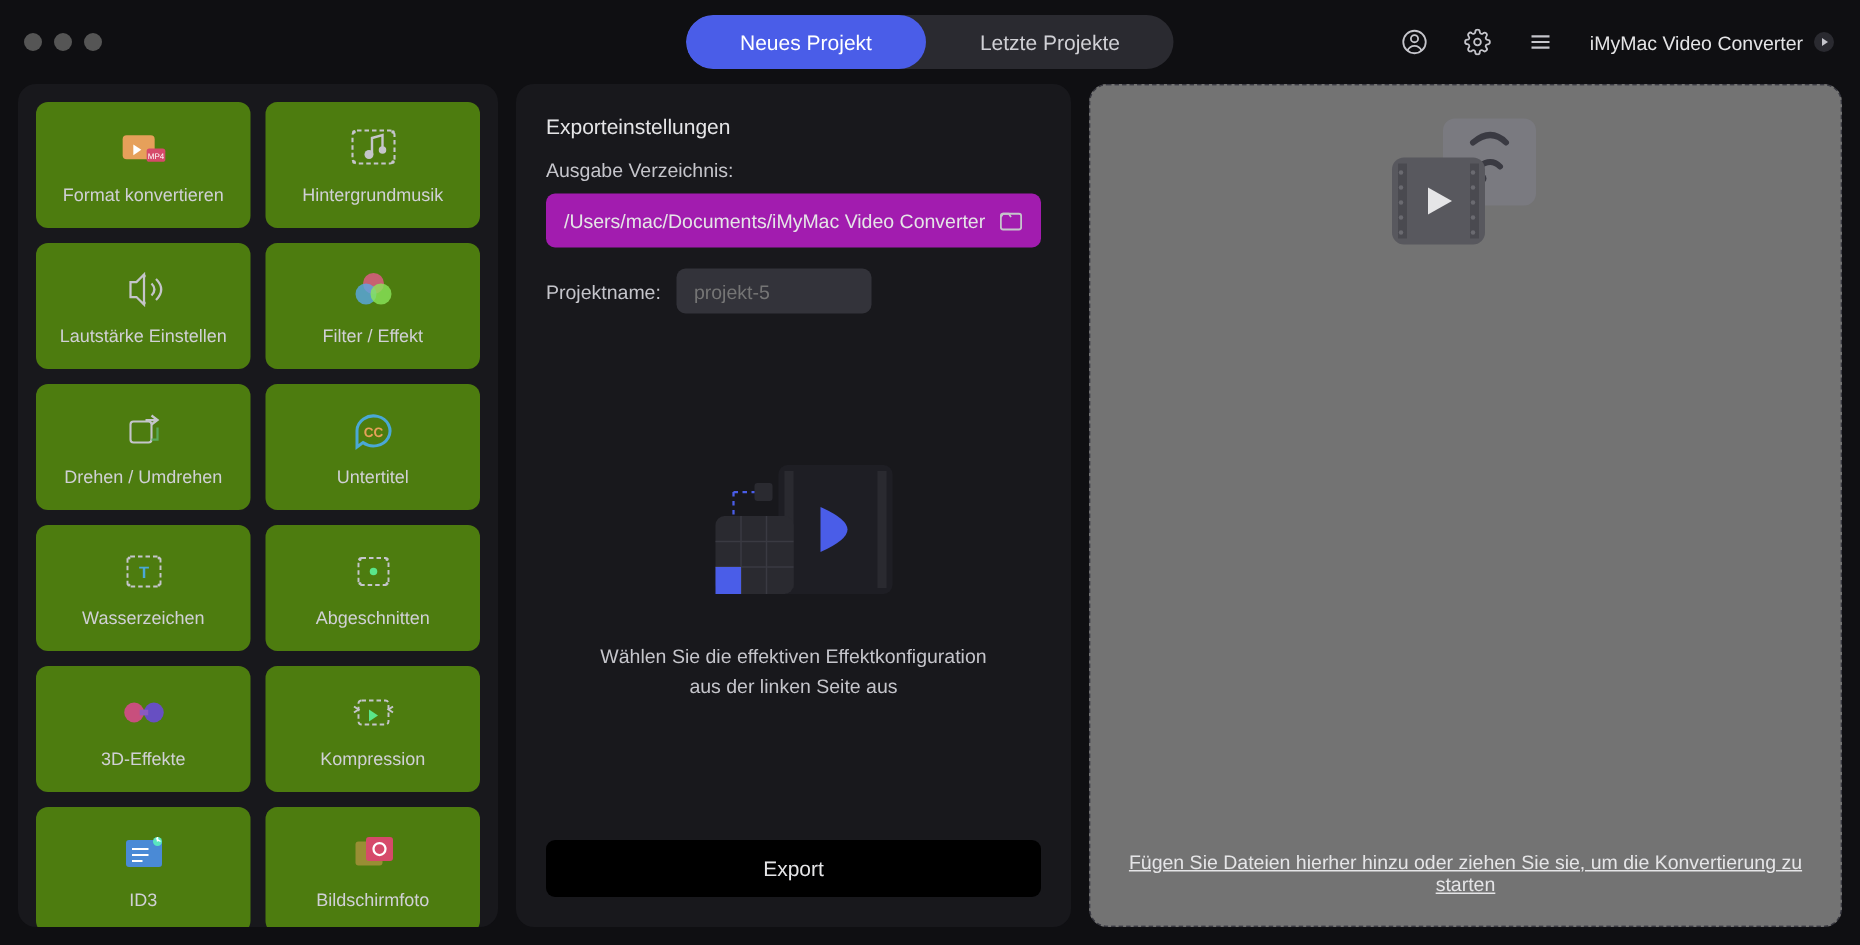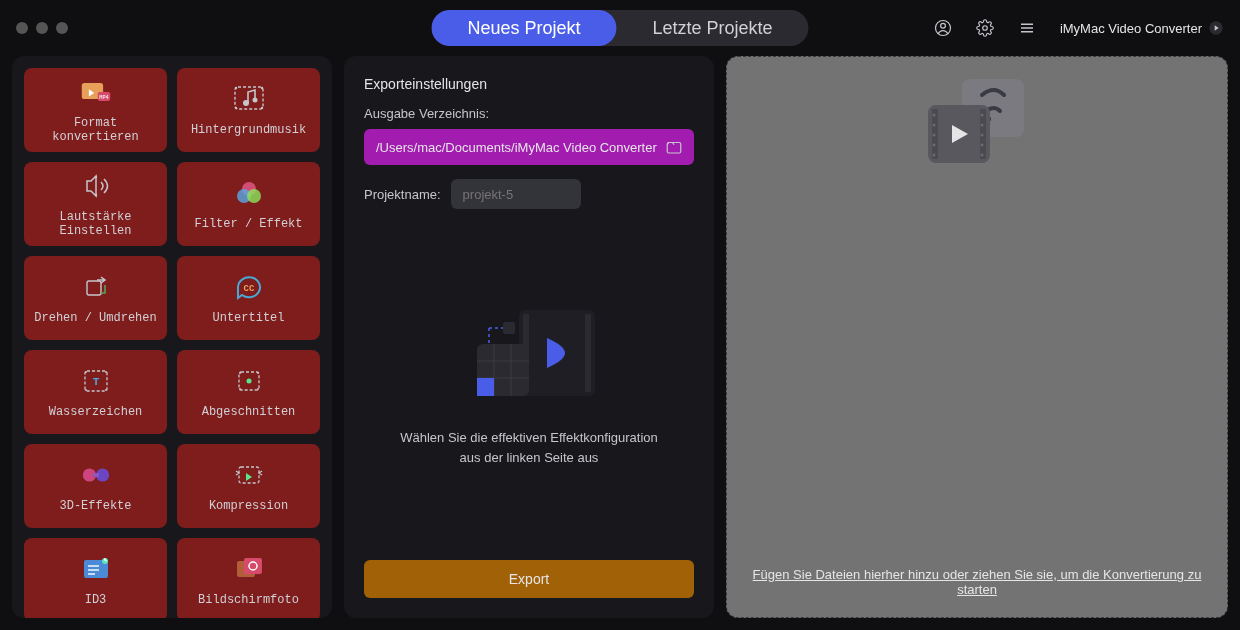--- a/index.html
+++ b/index.html
@@ -37,21 +37,21 @@
   background: #2a2a30;
   border-radius: 20px;
   height: 36px;
   overflow: hidden;
 }
 .tab {
   display: flex;
   align-items: center;
   justify-content: center;
   padding: 0 36px;
-  font-size: 18px;
+  font-size: 14px;
   cursor: pointer;
   color: #d0d0d5;
 }
 .tab.active {
   background: #4a5de8;
   border-radius: 20px;
   color: #fff;
   font-weight: 500;
 }
 .header-right {
@@ -88,31 +88,30 @@
   border-radius: 12px;
   padding: 12px;
   overflow-y: auto;
 }
 .tool-grid {
   display: grid;
   grid-template-columns: 1fr 1fr;
   gap: 10px;
 }
 .tool-item {
-  background: #7f1d1d;
+  background: #4d7c0f;
   border-radius: 8px;
   height: 84px;
   display: flex;
   flex-direction: column;
   align-items: center;
   justify-content: center;
   gap: 8px;
   cursor: pointer;
   padding: 8px 4px;
-  font-family: Liberation Mono, monospace;
 }
 .tool-icon {
   width: 32px;
   height: 32px;
   display: flex;
   align-items: center;
   justify-content: center;
 }
 .tool-label {
   font-size: 12px;
@@ -189,21 +188,21 @@
   height: 110px;
   position: relative;
 }
 .help-text {
   font-size: 13px;
   color: #c5c5cb;
   text-align: center;
   line-height: 1.5;
 }
 .export-button {
-  background: #a16207;
+  background: #000000;
   border: none;
   border-radius: 6px;
   height: 38px;
   color: #e5e5e7;
   font-size: 14px;
   cursor: pointer;
 }
 .dropzone {
   flex: 1;
   background: #737373;

